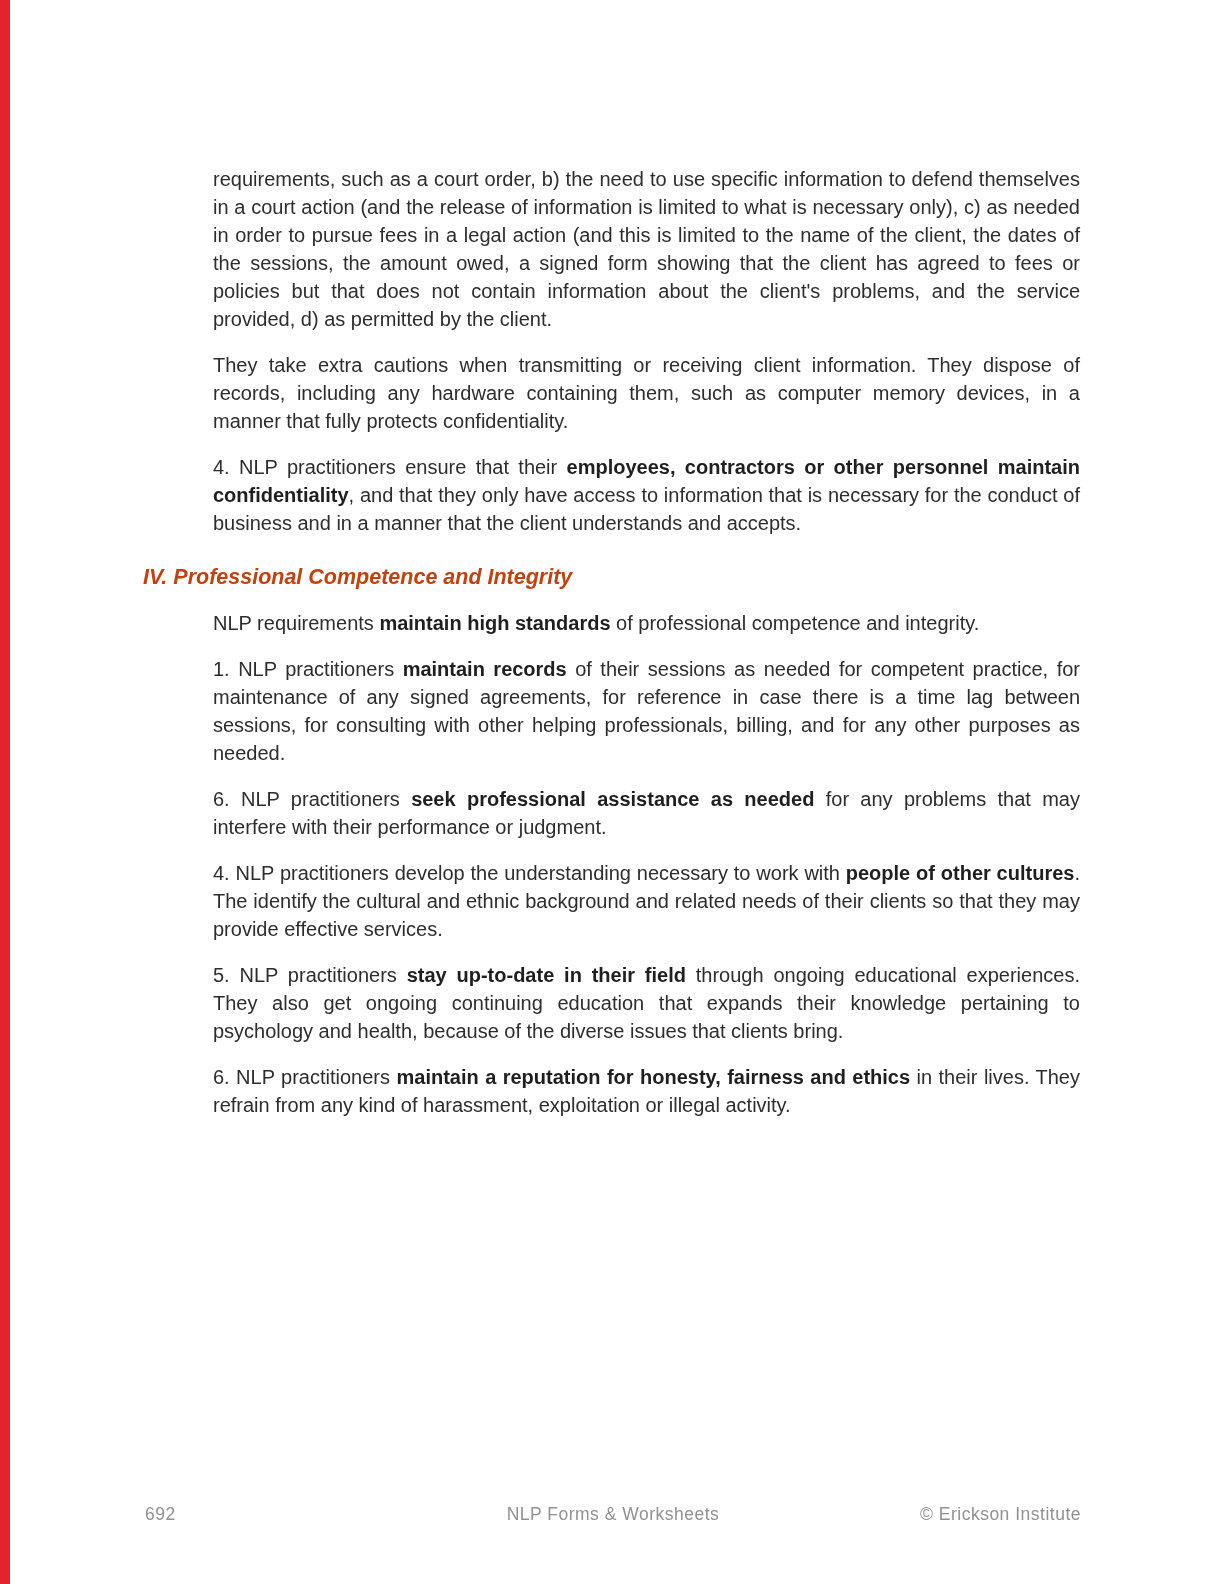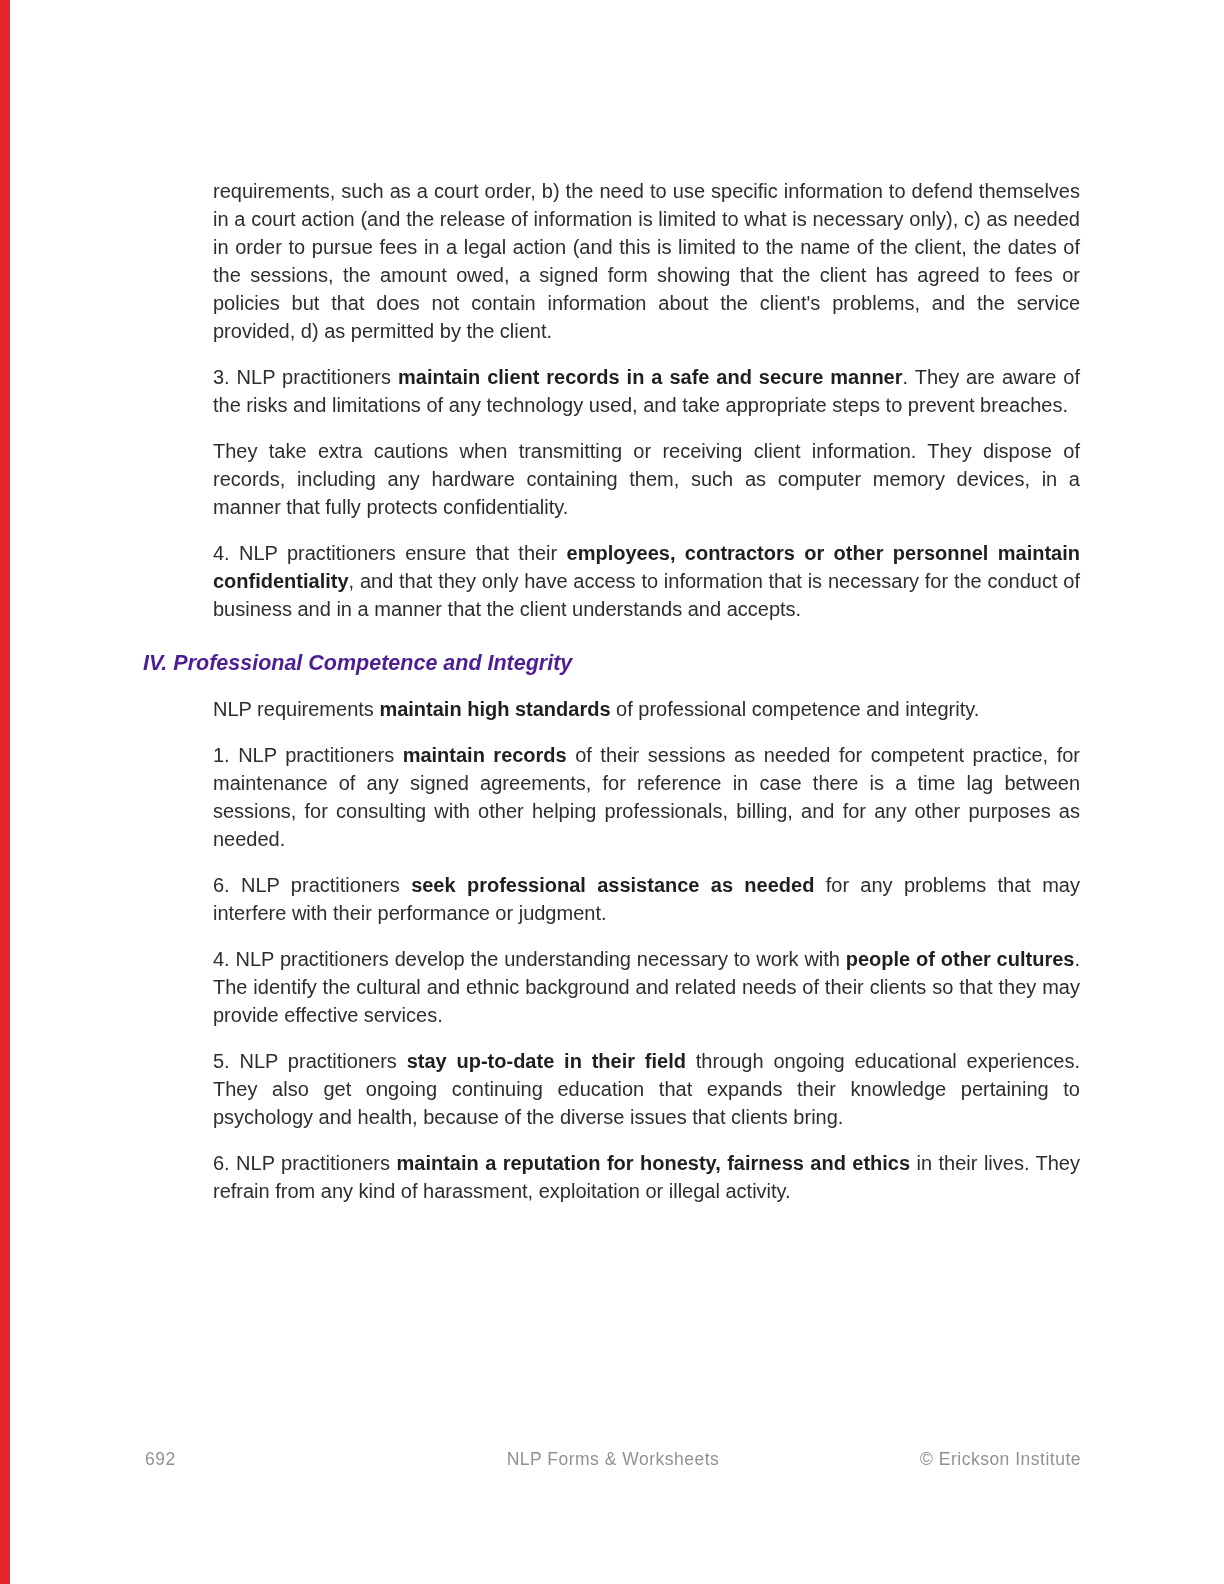--- a/index.html
+++ b/index.html
@@ -11,63 +11,62 @@
     font-family: "Liberation Sans", sans-serif;
     -webkit-font-smoothing: antialiased;
   }
   .edge-bar {
     position: absolute;
     left: 0; top: 0;
     width: 10px; height: 1584px;
   }
   .page-body {
     position: absolute;
-    left: 213px; top: 177px;
+    left: 213px; top: 165px;
     width: 867px;
     color: #2d2d2d;
     font-size: 20px;
     line-height: 28px;
   }
   .page-body p {
     margin: 0 0 18px 0;
     text-align: justify;
   }
   .page-body p b { font-weight: 700; color: #1f1f1f; }
   .section-heading {
     margin: 26px 0 18px -70px;
     font-size: 21.5px;
     line-height: 28px;
     font-weight: 700;
     font-style: italic;
-    color: #4c1d95;
+    color: #c2410c;
     text-align: left;
   }
   .page-footer {
     position: absolute;
-    left: 145px; top: 1449px;
+    left: 145px; top: 1504px;
     width: 936px;
     display: grid;
     grid-template-columns: 1fr auto 1fr;
     align-items: baseline;
     color: #8f9193;
     font-size: 17.5px;
     letter-spacing: 0.5px;
   }
   .page-footer .fl { text-align: left; }
   .page-footer .fc { text-align: center; }
   .page-footer .fr { text-align: right; }
 </style>
 </head>
 <body>
 
 <div class="edge-bar" style="background: rgb(229, 35, 43);"></div>
 
 <main class="page-body">
     <p><span>requirements, such as a court order, b) the need to use specific information to defend themselves in a court action (and the release of information is limited to what is necessary only), c) as needed in order to pursue fees in a legal action (and this is limited to the name of the client, the dates of the sessions, the amount owed, a signed form showing that the client has agreed to fees or policies but that does not contain information about the client's problems, and the service provided, d) as permitted by the client.</span></p>
-    <p><span>3. NLP practitioners </span><b>maintain client records in a safe and secure manner</b><span>. They are aware of the risks and limitations of any technology used, and take appropriate steps to prevent breaches.</span></p>
     <p><span>They take extra cautions when transmitting or receiving client information. They dispose of records, including any hardware containing them, such as computer memory devices, in a manner that fully protects confidentiality.</span></p>
     <p><span>4. NLP practitioners ensure that their </span><b>employees, contractors or other personnel maintain confidentiality</b><span>, and that they only have access to information that is necessary for the conduct of business and in a manner that the client understands and accepts.</span></p>
     <h3 class="section-heading">IV. Professional Competence and Integrity</h3>
     <p><span>NLP requirements </span><b>maintain high standards</b><span> of professional competence and integrity.</span></p>
     <p><span>1. NLP practitioners </span><b>maintain records</b><span> of their sessions as needed for competent practice, for maintenance of any signed agreements, for reference in case there is a time lag between sessions, for consulting with other helping professionals, billing, and for any other purposes as needed.</span></p>
     <p><span>6. NLP practitioners </span><b>seek professional assistance as needed</b><span> for any problems that may interfere with their performance or judgment.</span></p>
     <p><span>4. NLP practitioners develop the understanding necessary to work with </span><b>people of other cultures</b><span>. The identify the cultural and ethnic background and related needs of their clients so that they may provide effective services.</span></p>
     <p><span>5. NLP practitioners </span><b>stay up-to-date in their field</b><span> through ongoing educational experiences. They also get ongoing continuing education that expands their knowledge pertaining to psychology and health, because of the diverse issues that clients bring.</span></p>
     <p><span>6. NLP practitioners </span><b>maintain a reputation for honesty, fairness and ethics</b><span> in their lives. They refrain from any kind of harassment, exploitation or illegal activity.</span></p>
   </main>

